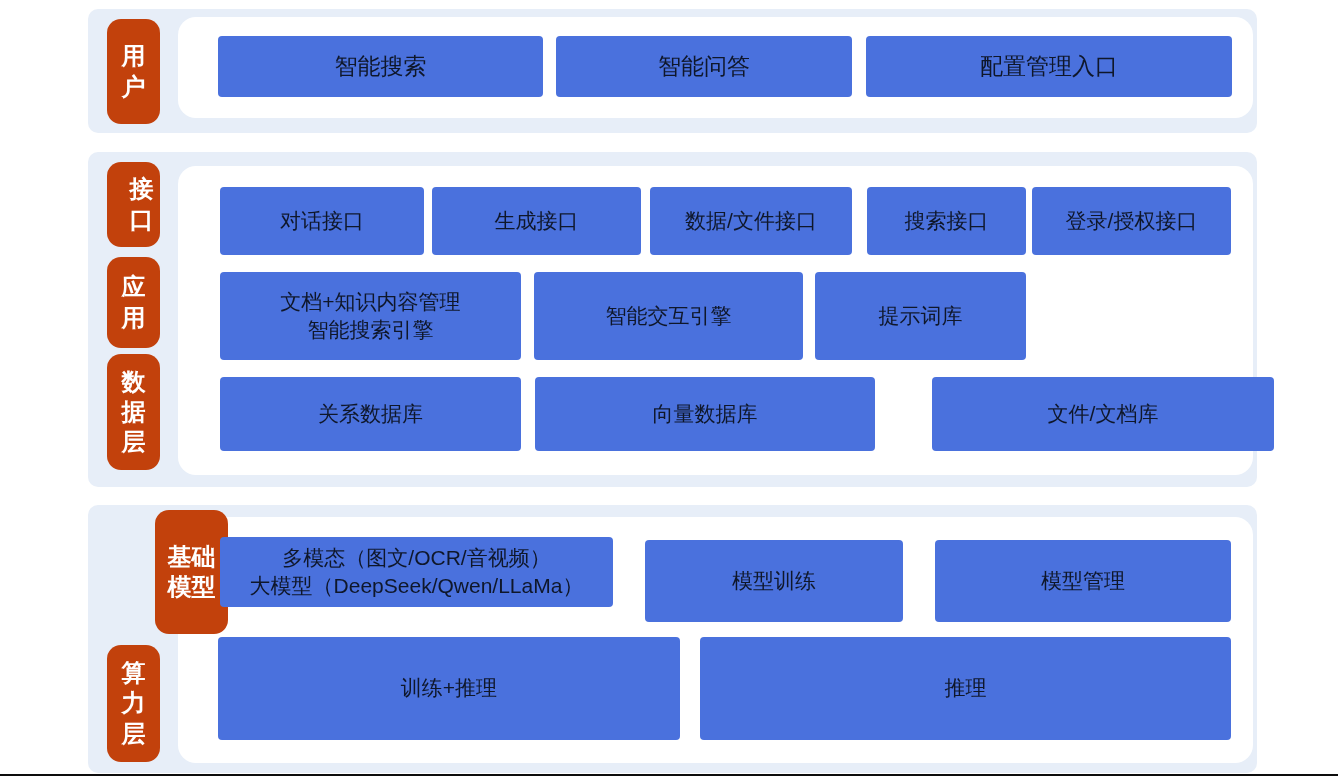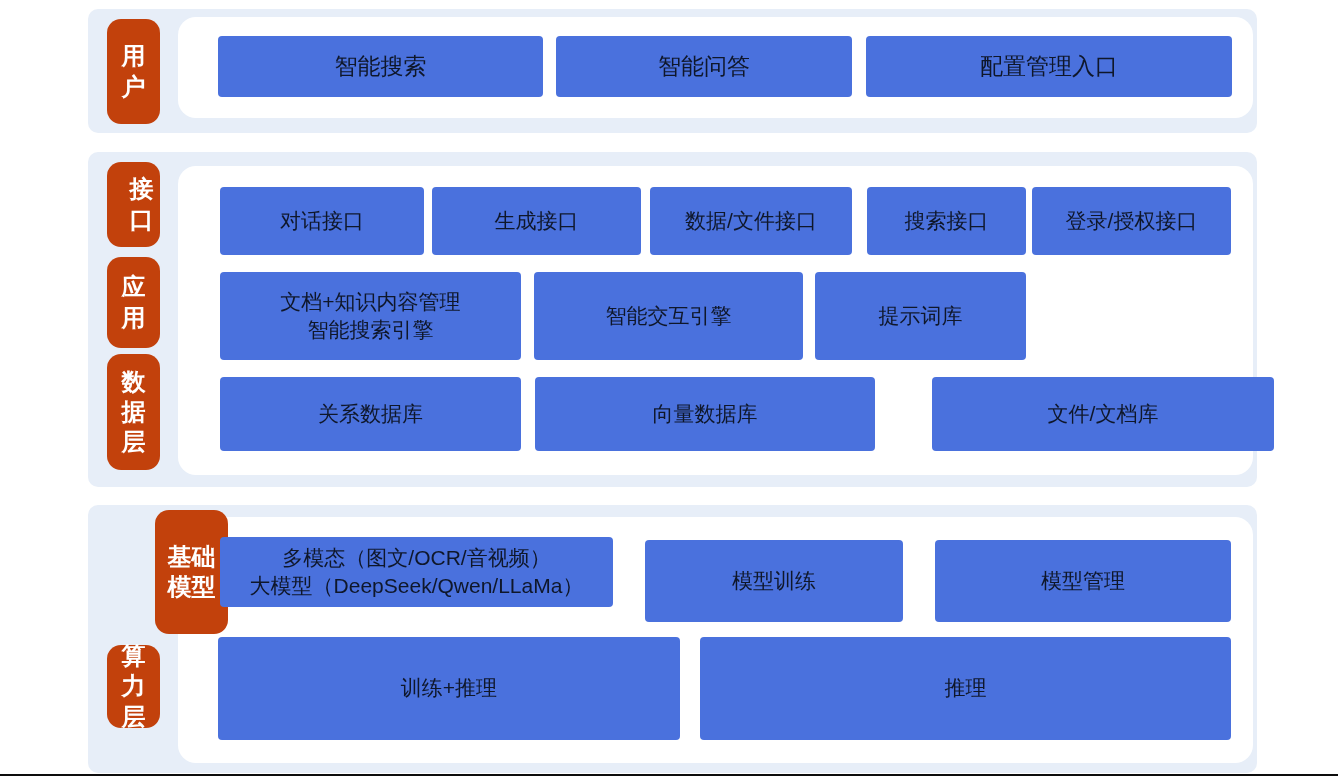--- a/index.html
+++ b/index.html
@@ -89,21 +89,21 @@
   <div class="blk" style="left:534px; top:272px; width:269px; height:88px;">智能交互引擎</div>
   <div class="blk" style="left:815px; top:272px; width:211px; height:88px;">提示词库</div>
 
   <div class="blk" style="left:220px; top:377px; width:301px; height:74px;">关系数据库</div>
   <div class="blk" style="left:535px; top:377px; width:340px; height:74px;">向量数据库</div>
   <div class="blk" style="left:888px; top:377px; width:342px; height:74px;margin-left:44px;">文件/文档库</div>
 
   <div class="band" style="left:88px; top:505px; width:1169px; height:268px;"></div>
   <div class="card" style="left:178px; top:517px; width:1075px; height:246px;"></div>
   <div class="vlabel" style="left:107px; top:510px; width:73px; height:124px;margin-left:48px;">基础模型</div>
-  <div class="vlabel" style="left:107px; top:645px; width:53px; height:83px;">算力层</div>
+  <div class="vlabel" style="left:107px; top:645px; width:53px; height:117px;">算力层</div>
 
   <div class="blk" style="left:220px; top:537px; width:393px; height:70px;">
     <span>多模态（图文/OCR/音视频）</span>
     <span>大模型（DeepSeek/Qwen/LLaMa）</span>
   </div>
   <div class="blk" style="left:645px; top:540px; width:258px; height:82px;">模型训练</div>
   <div class="blk" style="left:935px; top:540px; width:296px; height:82px;">模型管理</div>
 
   <div class="blk" style="left:218px; top:637px; width:462px; height:103px;">训练+推理</div>
   <div class="blk" style="left:700px; top:637px; width:531px; height:103px;">推理</div>

